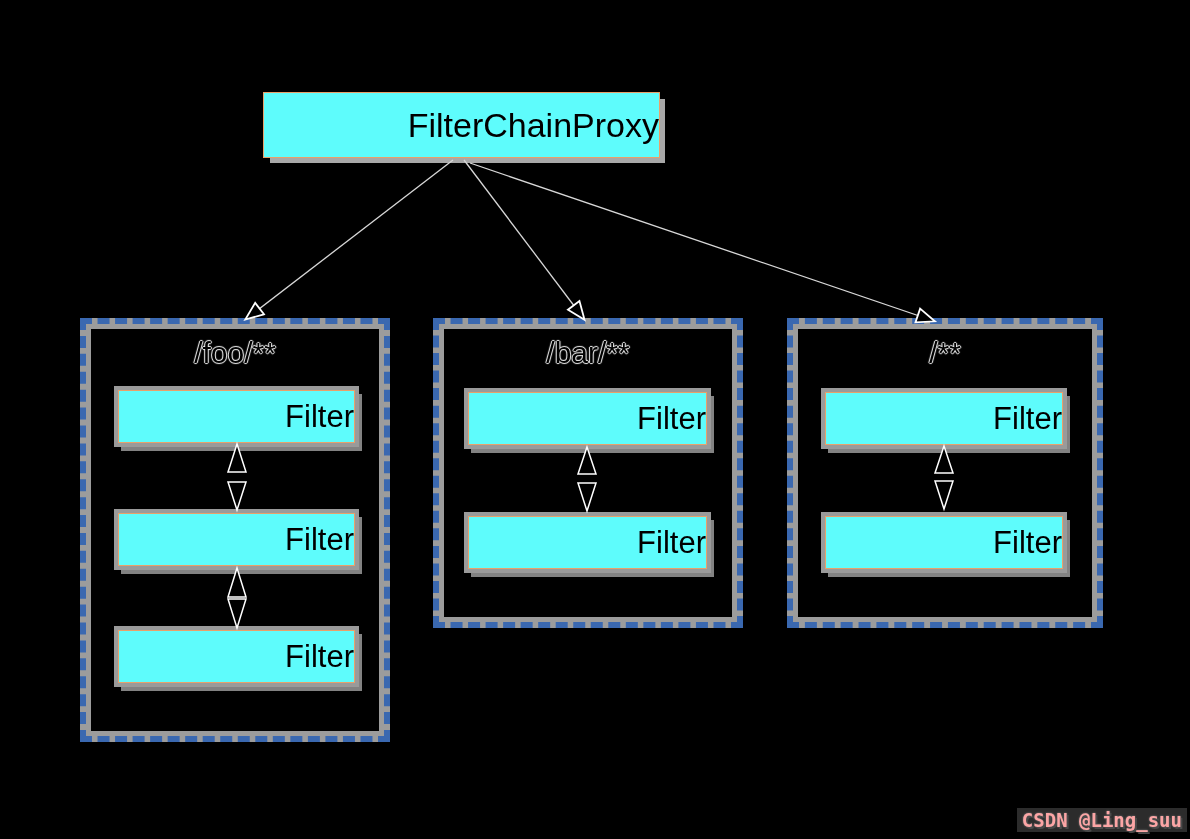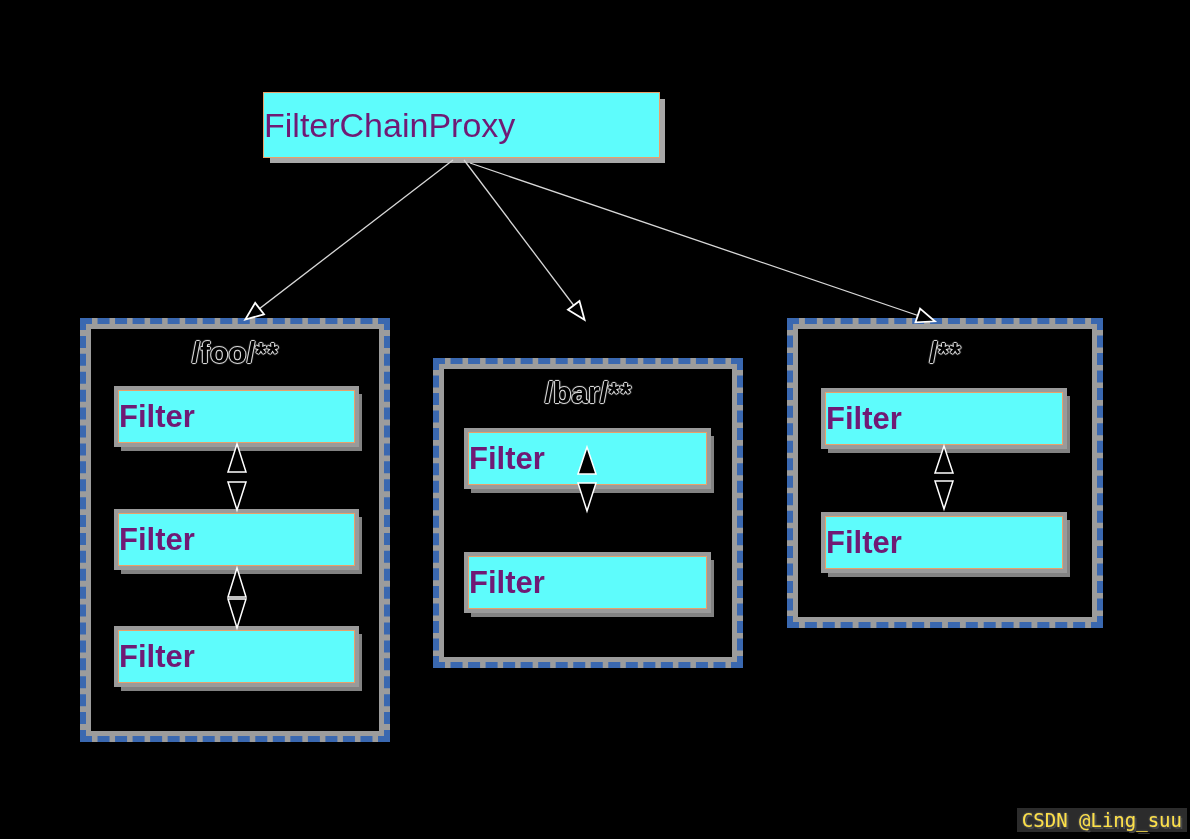--- a/index.html
+++ b/index.html
@@ -2,53 +2,53 @@
 <html><head>
 <meta charset="utf-8">
 <style>
   html,body{margin:0;padding:0;background:#000;}
   .canvas{
     position:relative;width:1190px;height:839px;background:#000;overflow:hidden;
     font-family:"Liberation Sans", sans-serif;
   }
   .overlay{position:absolute;left:0;top:0;width:1190px;height:839px;pointer-events:none;z-index:5;}
   .node{
-    position:absolute;display:flex;align-items:center;justify-content:flex-start;
-    background:#5efcfc;border:1px solid #e8a06a;color:#701a75;box-sizing:border-box;
+    position:absolute;display:flex;align-items:center;justify-content:flex-end;
+    background:#5efcfc;border:1px solid #e8a06a;color:#000000;box-sizing:border-box;
   }
   .proxy{
     left:263px;top:92px;width:397px;height:66px;font-size:34px;
     box-shadow:6px 6px 0 -1px #a8a8a8;z-index:2;
   }
   .chain{
-    position:absolute;background:#9c9c9c;border:6px dashed #3a68b0;box-sizing:border-box;z-index:1;font-weight:bold;
+    position:absolute;background:#9c9c9c;border:6px dashed #3a68b0;box-sizing:border-box;z-index:1;
   }
   .chain1{left:80px;top:318px;width:310px;height:424px;}
-  .chain2{left:433px;top:318px;width:310px;height:310px;margin-top:40px;}
+  .chain2{left:433px;top:318px;width:310px;height:310px;}
   .chain3{left:787px;top:318px;width:316px;height:310px;}
   .chain-bg{position:absolute;left:5px;top:5px;right:5px;bottom:5px;background:#000;}
   .chain-label{
     position:absolute;left:0;top:12px;width:100%;text-align:center;
     font-size:30px;color:#000;
     text-shadow:-1px 0 1px #efefef,1px 0 1px #efefef,0 -1px 1px #efefef,0 1px 1px #efefef;
   }
   .filter{
     font-size:31px;
     box-shadow:0 0 0 4px #9a9a9a, 5px 6px 0 2px #828282;
   }
   .c1f{left:32px;width:237px;height:53px;}
   .c1f1{top:66px;} .c1f2{top:189px;} .c1f3{top:306px;}
   .c2f{left:29px;width:239px;height:53px;}
   .c2f1{top:68px;} .c2f2{top:192px;}
   .c3f{left:32px;width:238px;height:53px;}
   .c3f1{top:68px;} .c3f2{top:192px;}
   .watermark{
     position:absolute;right:3px;bottom:7px;z-index:6;
-    font-family:"DejaVu Sans Mono", monospace;font-weight:normal;font-size:19px;
-    color:#fde047;background:rgba(125,125,125,0.35);padding:1px 5px;
+    font-family:"DejaVu Sans Mono", monospace;font-weight:bold;font-size:19px;
+    color:#fca5a5;background:rgba(125,125,125,0.35);padding:1px 5px;
     text-shadow:2px 2px 0 #4a4a4a,0 0 2px #888;
     margin-top:16px;
   }
 </style>
 </head>
 <body>
 
 <div class="canvas">
 
   <div class="node proxy">

